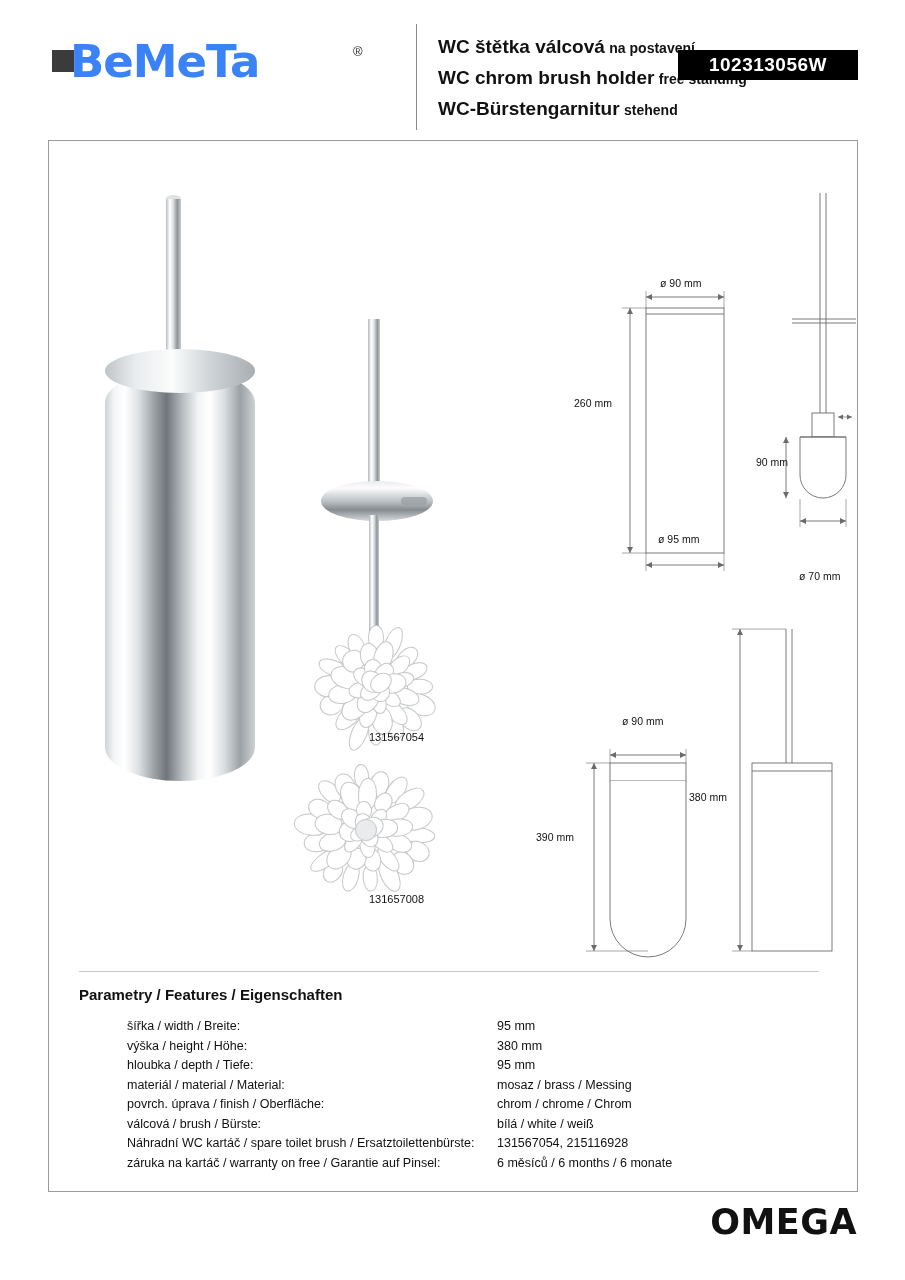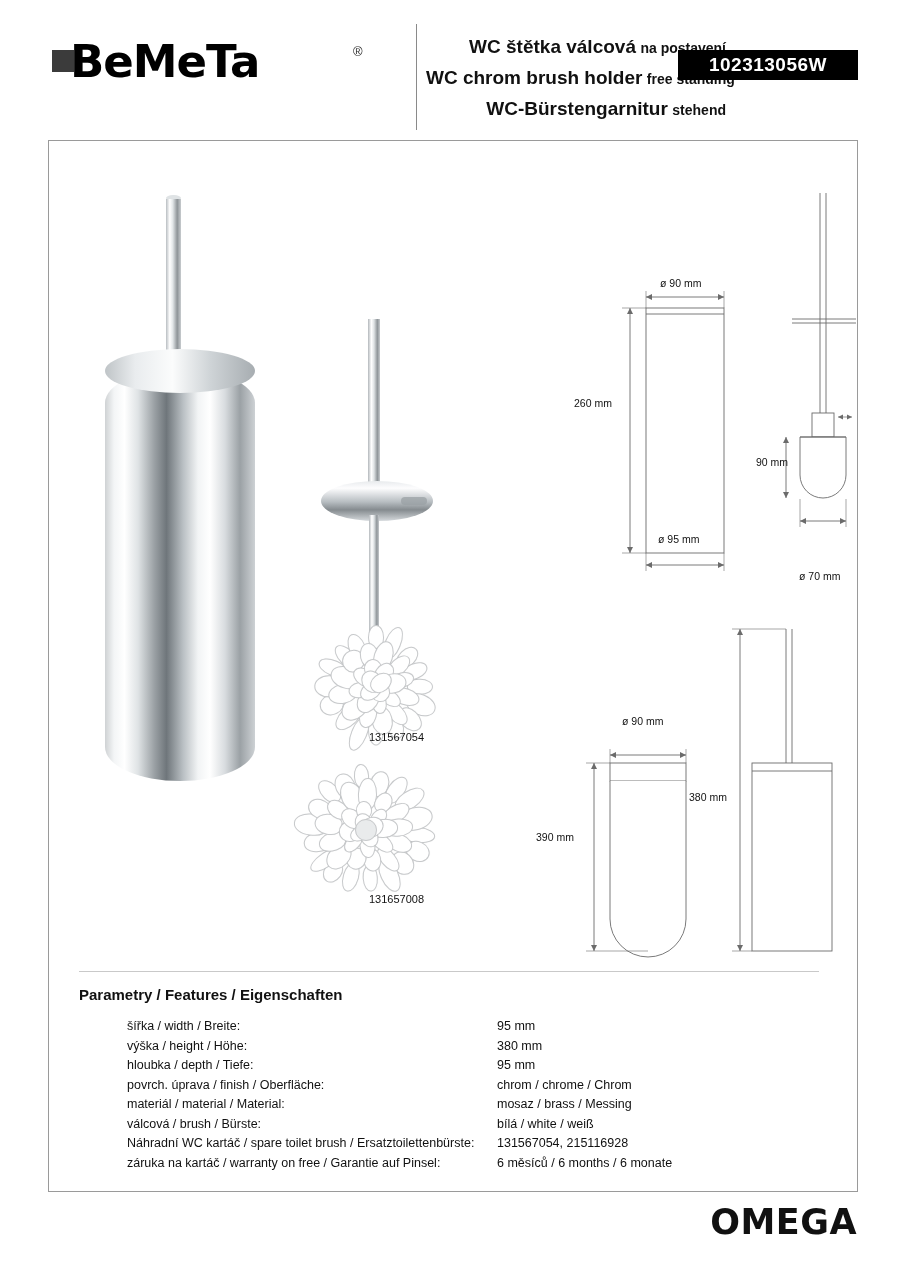--- a/index.html
+++ b/index.html
@@ -47,21 +47,21 @@
     background: #3b3b3b;
   }
   .logo-text {
     position: absolute;
     left: 22px;
     top: 0px;
     font-family: "DejaVu Sans", sans-serif;
     font-weight: bold;
     font-size: 45px;
     letter-spacing: -1px;
-    color: #000000;
+    color: #3b82f6;
     line-height: 48px;
   }
   .logo-reg {
     position: absolute;
     left: 305px;
     top: 6px;
     font-size: 13px;
     color: #2b2b2b;
   }
 
@@ -69,24 +69,23 @@
     position: absolute;
     left: 368px;
     top: 0;
     width: 1px;
     height: 106px;
     background: #8a8a8a;
   }
 
   .titles {
     position: absolute;
-    left: 378px;
+    left: 390px;
     top: 8px;
     width: 300px;
-    text-align: right;
   }
   .title-line {
     line-height: 29px;
     white-space: nowrap;
   }
   .title-main {
     font-weight: bold;
     font-size: 19px;
     color: #111;
   }
@@ -569,28 +568,28 @@
       </div>
       <div class="param-row">
         <div class="param-label">výška / height / Höhe:</div>
         <div class="param-value">380 mm</div>
       </div>
       <div class="param-row">
         <div class="param-label">hloubka / depth / Tiefe:</div>
         <div class="param-value">95 mm</div>
       </div>
       <div class="param-row">
+        <div class="param-label">materiál / material / Material:</div>
+        <div class="param-value">mosaz / brass / Messing</div>
+      </div>
+      <div class="param-row">
         <div class="param-label">povrch. úprava / finish / Oberfläche:</div>
         <div class="param-value">chrom / chrome / Chrom</div>
       </div>
       <div class="param-row">
-        <div class="param-label">materiál / material / Material:</div>
-        <div class="param-value">mosaz / brass / Messing</div>
-      </div>
-      <div class="param-row">
         <div class="param-label">válcová / brush / Bürste:</div>
         <div class="param-value">bílá / white / weiß</div>
       </div>
       <div class="param-row">
         <div class="param-label">Náhradní WC kartáč / spare toilet brush / Ersatztoilettenbürste:</div>
         <div class="param-value">131567054, 215116928</div>
       </div>
       <div class="param-row">
         <div class="param-label">záruka na kartáč / warranty on free / Garantie auf Pinsel:</div>
         <div class="param-value">6 měsíců / 6 months / 6 monate</div>

